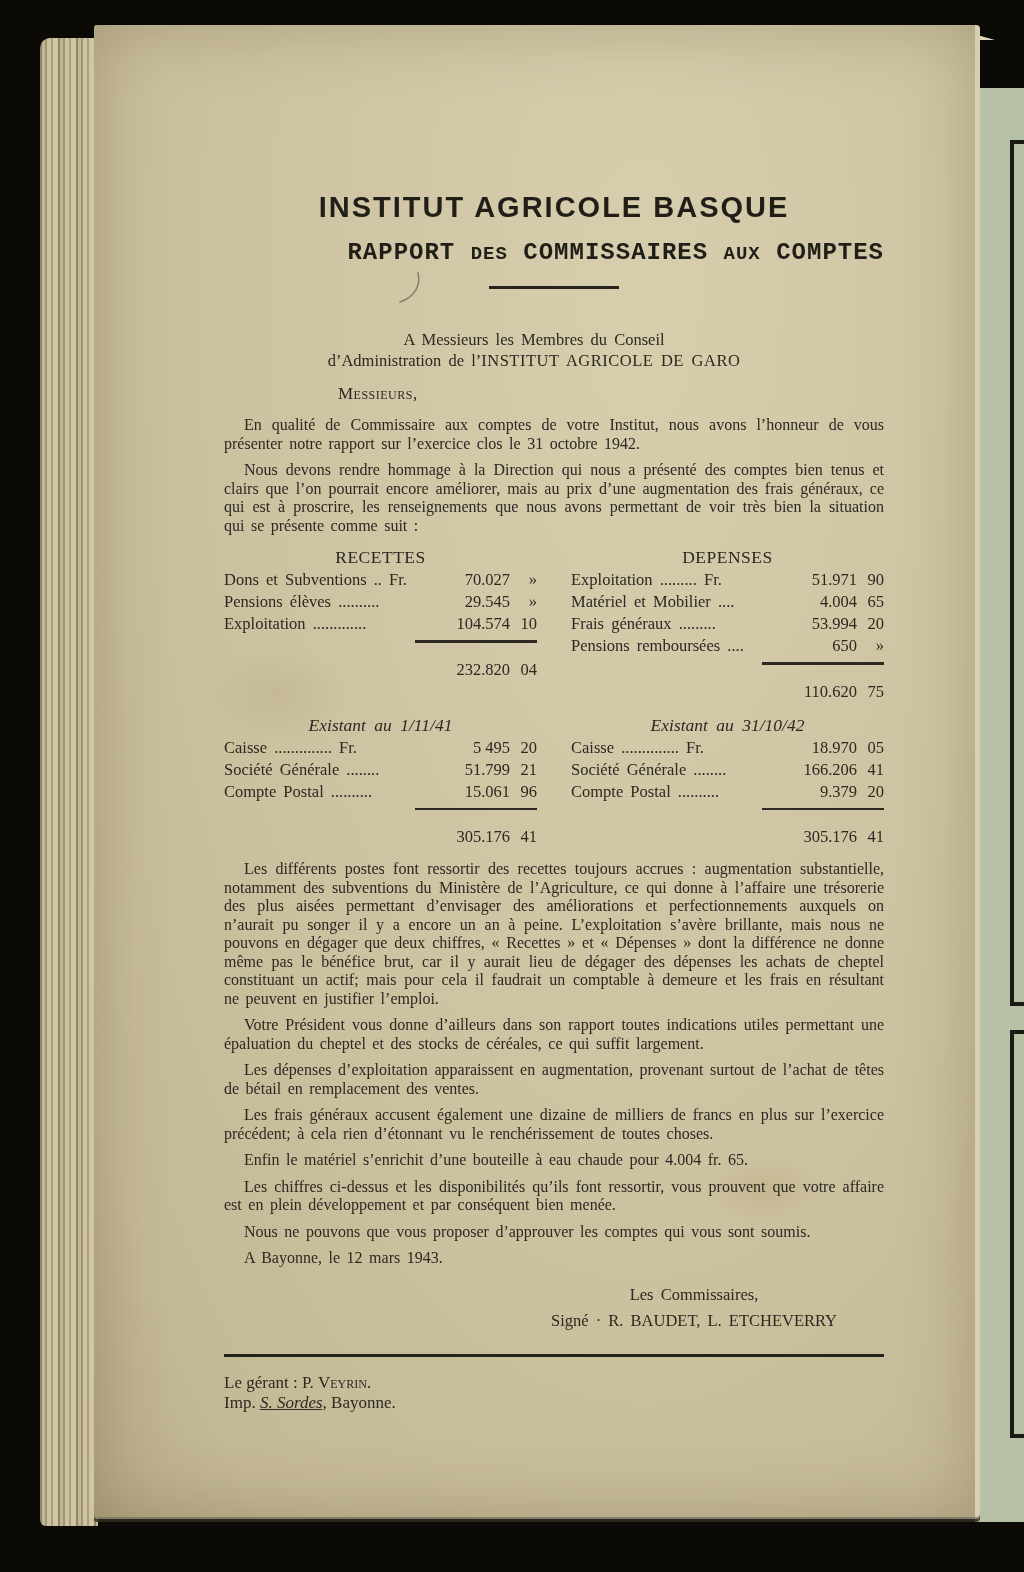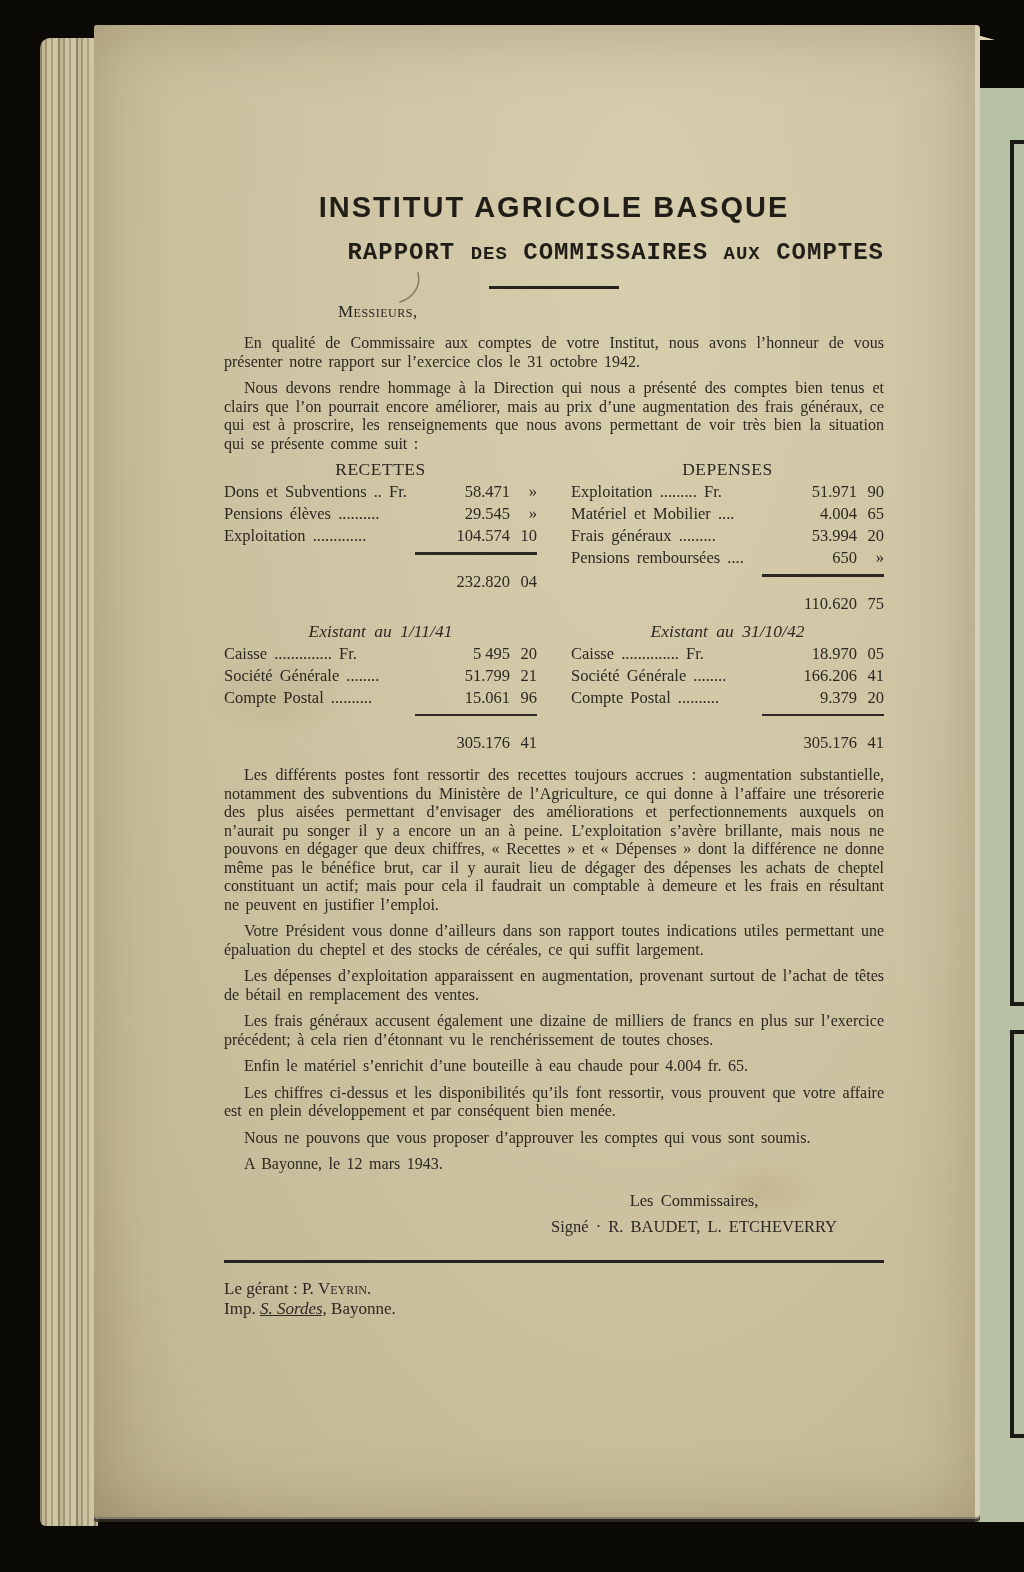--- a/index.html
+++ b/index.html
@@ -51,21 +51,21 @@
               word-spacing:3px;}
   .caps{letter-spacing:.5px;}
   .greeting{margin:13px 0 0 114px;font-variant:small-caps;font-size:17px;letter-spacing:.5px;}
 
   .para{margin:8px 0 0 0;font-size:16px;line-height:18.5px;text-align:justify;text-indent:20px;
         word-spacing:2.5px;}
   .para.first{margin-top:12px;}
   .dateline{text-align:left;}
 
   
-  .accounts{display:flex;gap:34px;margin-top:4px;}
+  .accounts{display:flex;gap:34px;margin-top:10px;}
   .acct-col{width:317px;font-size:16.5px;}
   .acct-header{text-align:center;font-size:17.5px;letter-spacing:.5px;line-height:24px;}
   .acct-header.ital{font-style:italic;letter-spacing:0;word-spacing:4px;}
   .acct-row{display:flex;line-height:22px;white-space:nowrap;}
   .acct-row .lbl{flex:1;overflow:hidden;word-spacing:3px;}
   .acct-row .amt{width:74px;text-align:right;}
   .acct-row .cts{width:27px;text-align:right;}
   .total-rule{width:122px;height:2.5px;background:#2e2a23;margin:5px 0 0 auto;}
   .acct-row.total{margin-top:16px;}
 
@@ -96,32 +96,36 @@
     <svg class="hand-mark" width="30" height="34" viewBox="0 0 30 34">
       <path d="M24 2 C 27 14, 21 26, 6 31" fill="none" stroke="#6d6550" stroke-width="1.6" stroke-linecap="round"></path>
     </svg>
 
     <div class="content">
 
       <h1 class="title1">INSTITUT AGRICOLE BASQUE</h1>
       <h2 class="title2"><span>RAPPORT</span> <span class="sm">DES</span> <span>COMMISSAIRES</span> <span class="sm">AUX</span> <span>COMPTES</span></h2>
       <div class="title-rule"></div>
 
+      <div class="salutation">
+        <div>A Messieurs les Membres du Conseil</div>
+        <div><span>d’Administration de l’</span><span class="caps">INSTITUT AGRICOLE DE GARO</span></div>
+      </div>
 
       <div class="greeting">Messieurs,</div>
 
       <p class="para first">En qualité de Commissaire aux comptes de votre Institut, nous avons l’honneur de vous présenter notre rapport sur l’exercice clos le 31 octobre 1942.</p>
       <p class="para">Nous devons rendre hommage à la Direction qui nous a présenté des comptes bien tenus et clairs que l’on pourrait encore améliorer, mais au prix d’une augmentation des frais généraux, ce qui est à proscrire, les renseignements que nous avons permettant de voir très bien la situation qui se présente comme suit :</p>
 
       <div class="accounts">
         <div class="acct-col">
           <div class="acct-header">RECETTES</div>
           <div class="acct-row">
               <span class="lbl">Dons et Subventions .. Fr.</span>
-              <span class="amt">58.471</span>
+              <span class="amt">70.027</span>
               <span class="cts">»</span>
             </div>
           <div class="acct-row">
               <span class="lbl">Pensions élèves ..........</span>
               <span class="amt">29.545</span>
               <span class="cts">»</span>
             </div>
           <div class="acct-row">
               <span class="lbl">Exploitation .............</span>
               <span class="amt">104.574</span>

